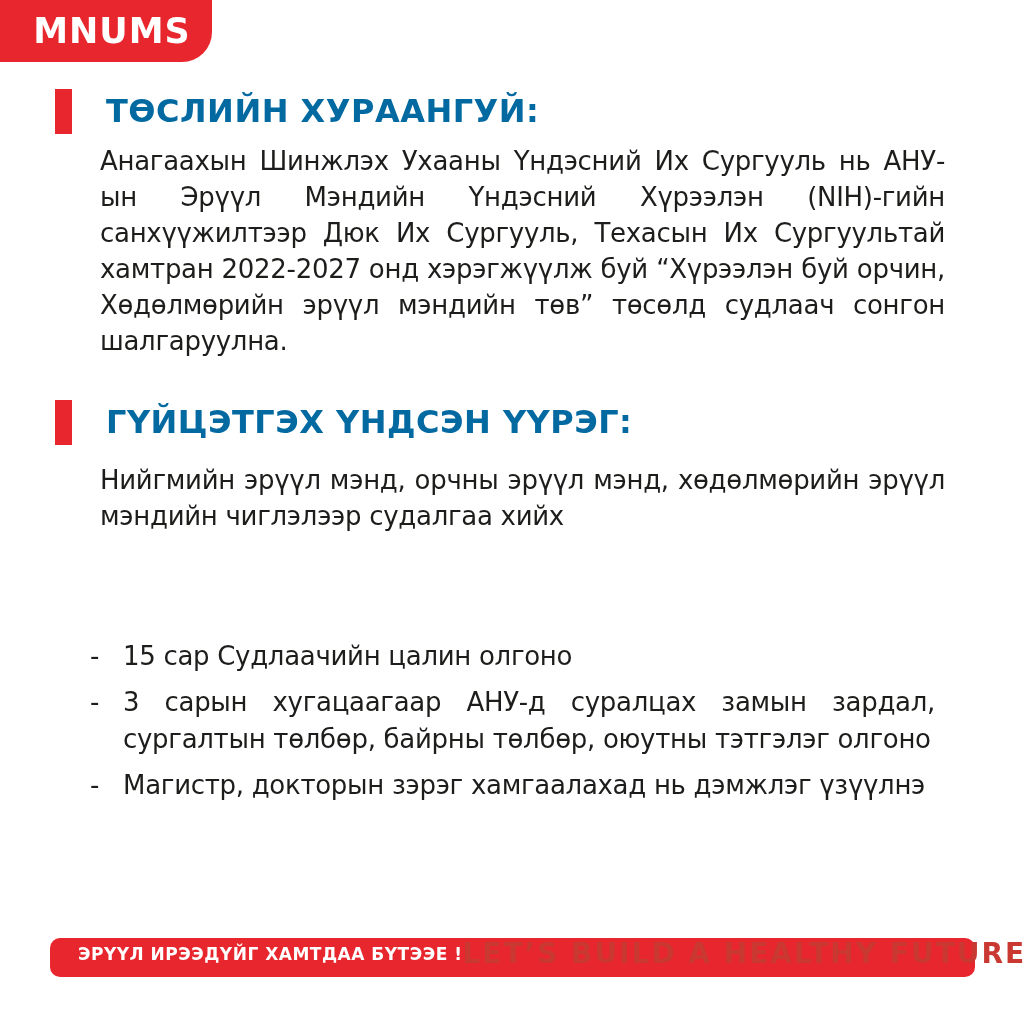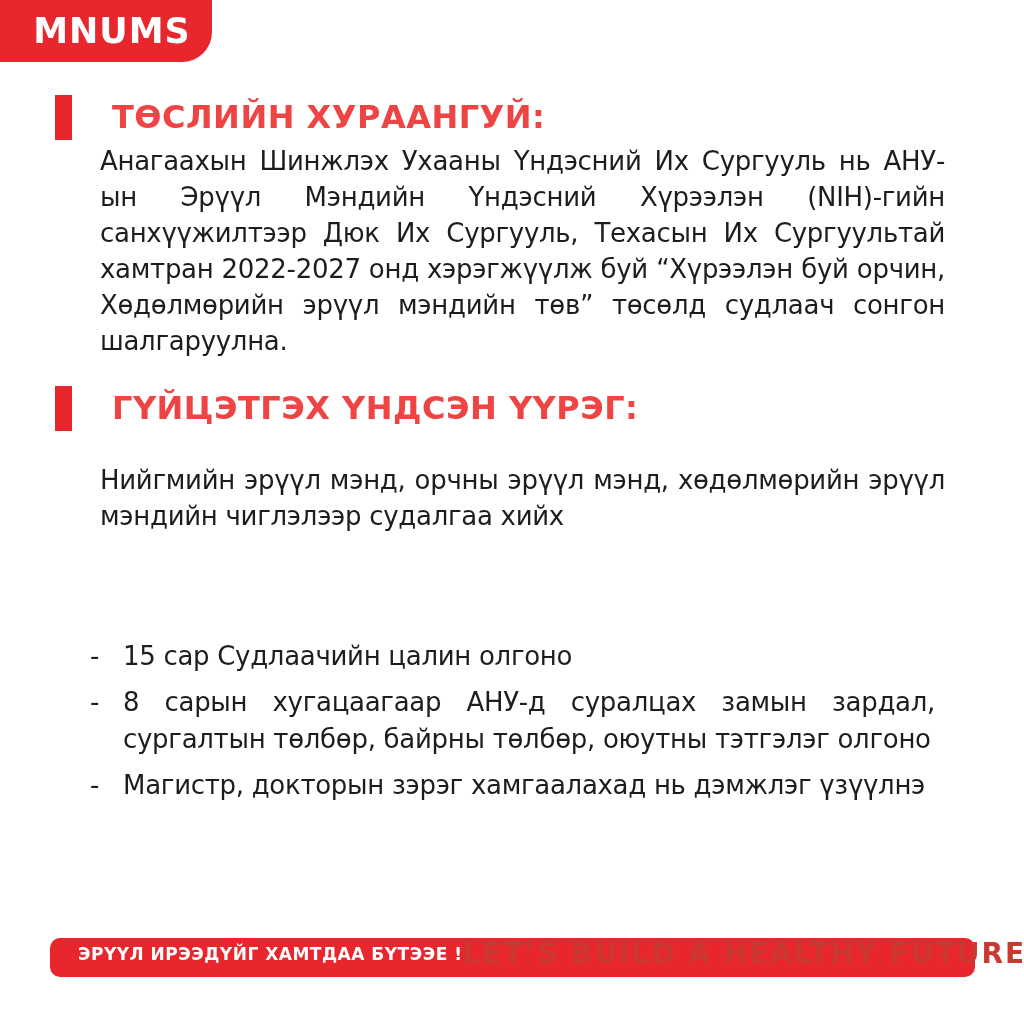--- a/index.html
+++ b/index.html
@@ -24,21 +24,21 @@
   }
   
   .sec-head{
     position:absolute;left:55px;
     display:flex;align-items:center;gap:27px;
   }
   .accent-bar{
     width:17px;height:45px;background:#e8262d;flex:none;
   }
   .sec-title{
-    margin:13px;color:#ef4444;font-size:32px;font-weight:bold;letter-spacing:.5px;
+    margin:7px;color:#0369a1;font-size:32px;font-weight:bold;letter-spacing:.5px;
     white-space:nowrap;
   }
   
   .body-text{
     position:absolute;left:100px;width:845px;margin:0;
     color:#1d1d1b;font-size:26px;line-height:36px;
     text-align:justify;letter-spacing:-0.3px;
   }
   
   .bullets{
@@ -59,21 +59,21 @@
     box-sizing:border-box;padding:0 13px 8px 28px;
   }
   .footer-mn{
     color:#ffffff;font-weight:bold;font-size:17px;letter-spacing:.5px;white-space:nowrap;
   }
   .footer-en{
     color:#c93831;font-weight:bold;font-size:28px;letter-spacing:2px;white-space:nowrap;
   }
   
   .head-1{top:85px;}  .para-1{top:143px;}
-  .head-2{top:376px;} .para-2{top:462px;}
+  .head-2{top:396px;} .para-2{top:462px;}
   .head-3{top:578px;} .list-3{top:638px;}
 </style>
 </head>
 <body>
 
 <div class="page">
 
   <div class="badge">
     <span>MNUMS</span>
   </div>
@@ -90,21 +90,21 @@
   </div>
   <p class="body-text para-2">Нийгмийн эрүүл мэнд, орчны эрүүл мэнд, хөдөлмөрийн эрүүл мэндийн чиглэлээр судалгаа хийх</p>
 
   <ul class="bullets list-3">
     <li class="bullet">
       <span class="dash">-</span>
       <span class="btxt">15 сар Судлаачийн цалин олгоно</span>
     </li>
     <li class="bullet">
       <span class="dash">-</span>
-      <span class="btxt">8 сарын хугацаагаар АНУ-д суралцах замын зардал, сургалтын төлбөр, байрны төлбөр, оюутны тэтгэлэг олгоно</span>
+      <span class="btxt">3 сарын хугацаагаар АНУ-д суралцах замын зардал, сургалтын төлбөр, байрны төлбөр, оюутны тэтгэлэг олгоно</span>
     </li>
     <li class="bullet">
       <span class="dash">-</span>
       <span class="btxt">Магистр, докторын зэрэг хамгаалахад нь дэмжлэг үзүүлнэ</span>
     </li>
   </ul>
 
   <div class="footer">
     <span class="footer-mn">ЭРҮҮЛ ИРЭЭДҮЙГ ХАМТДАА БҮТЭЭЕ !</span>
     <span class="footer-en">LET’S BUILD A HEALTHY FUTURE TOGETHER!</span>

